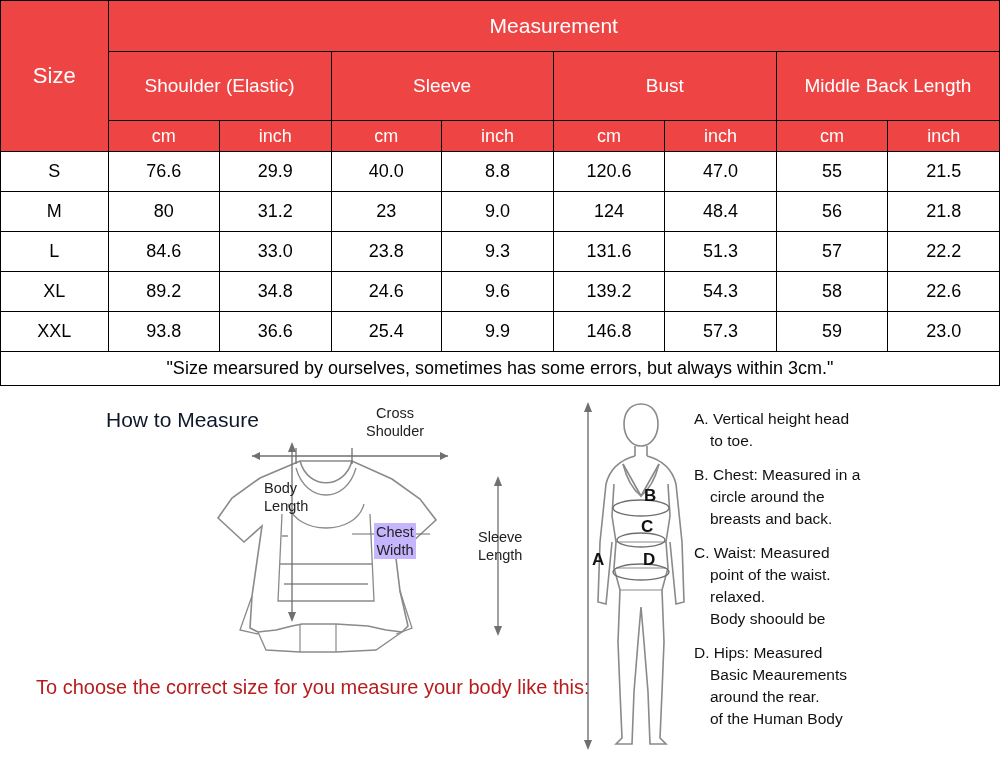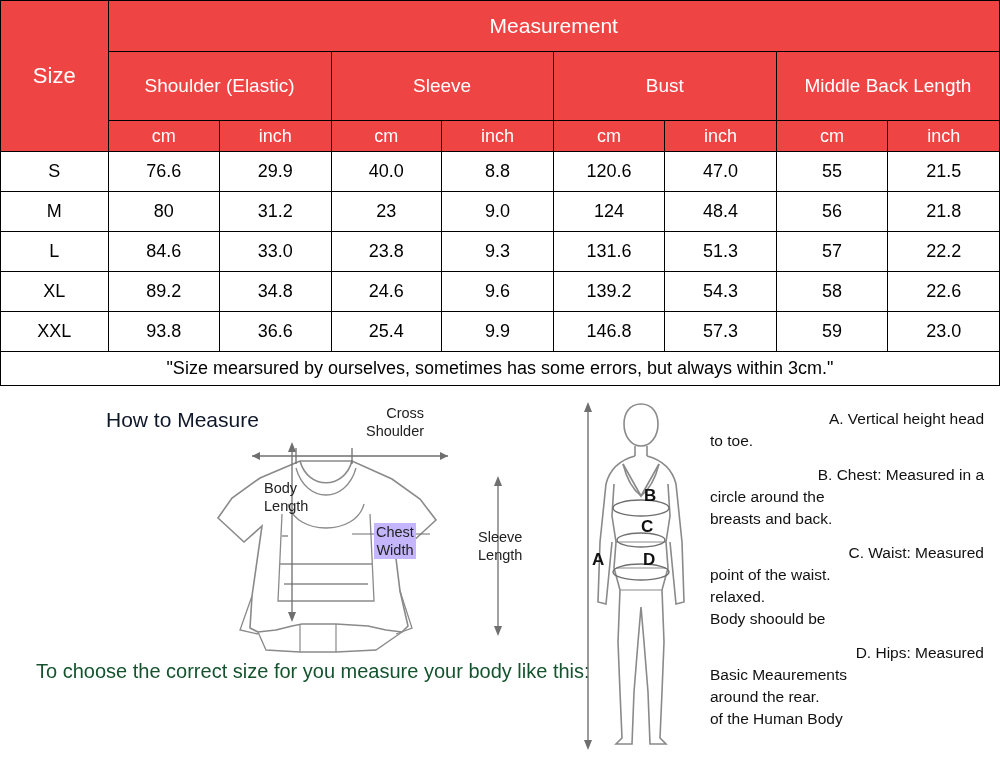--- a/index.html
+++ b/index.html
@@ -79,23 +79,23 @@
   .how-to-measure {
     position: absolute;
     left: 106px;
     top: 22px;
     font-size: 21px;
     color: #0f172a;
   }
   .bottom-note {
     position: absolute;
     left: 36px;
-    top: 274px;
+    top: 290px;
     font-size: 20px;
-    color: #14532d;
+    color: #b91c1c;
   }
   .legend {
     position: absolute;
     left: 694px;
     top: 22px;
     width: 290px;
     font-size: 15.5px;
     line-height: 1.42;
     color: #111;
   }
@@ -104,21 +104,20 @@
     padding-left: 0;
   }
   .legend p span.body {
     display: block;
     padding-left: 16px;
   }
   .legend p span.first {
     display: block;
     padding-left: 0;
     text-indent: 0;
-    text-align: right;
   }
   svg.diagram {
     position: absolute;
     left: 0;
     top: 0;
   }
 </style>
 </head>
 <body>
 
@@ -269,21 +268,21 @@
       </g>
       <polygon points="498,90 494,100 502,100" fill="#6f6f6f"></polygon>
       <polygon points="498,250 494,240 502,240" fill="#6f6f6f"></polygon>
 
       <g stroke="#6f6f6f" stroke-width="1.2" fill="none">
         <line x1="352" y1="148" x2="430" y2="148"></line>
         <line x1="288" y1="150" x2="282" y2="150"></line>
       </g>
     </svg>
 
-    <div style="position:absolute;left:366px;top:18px;font-size:14.5px;color:#222;line-height:1.25;text-align:right;">
+    <div style="position:absolute;left:366px;top:18px;font-size:14.5px;color:#222;line-height:1.25;text-align:center;">
       <span>Cross</span><br>
       <span>Shoulder</span>
     </div>
 
     <div style="position:absolute;left:264px;top:93px;font-size:14.5px;color:#222;line-height:1.25;text-align:left;">
       <span>Body</span><br>
       <span>Length</span>
     </div>
 
     <div style="position:absolute;left:374px;top:137px;font-size:14.5px;color:#222;line-height:1.25;text-align:center;background:#c4b5fd;padding:0 2px;">

